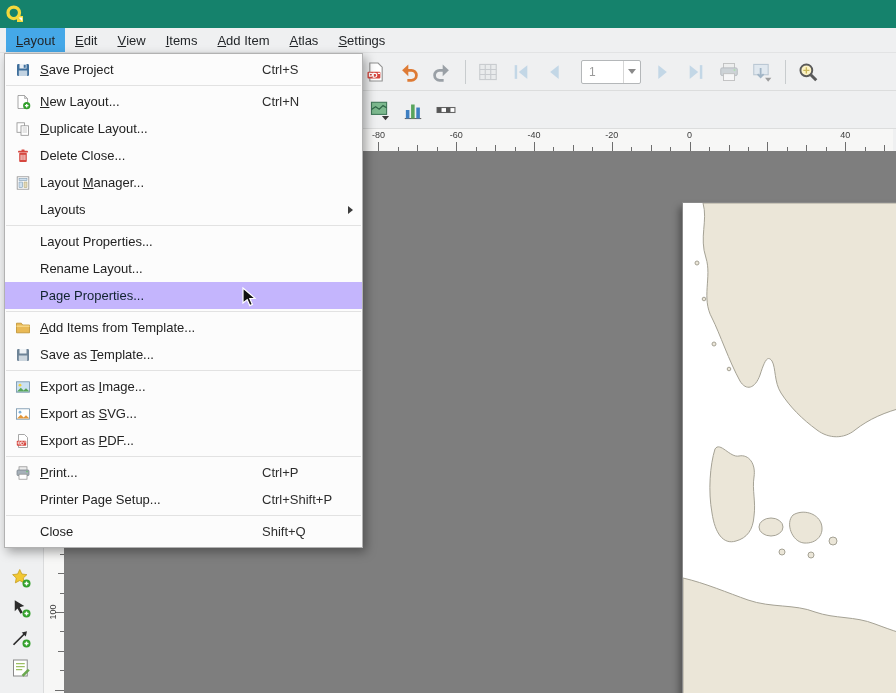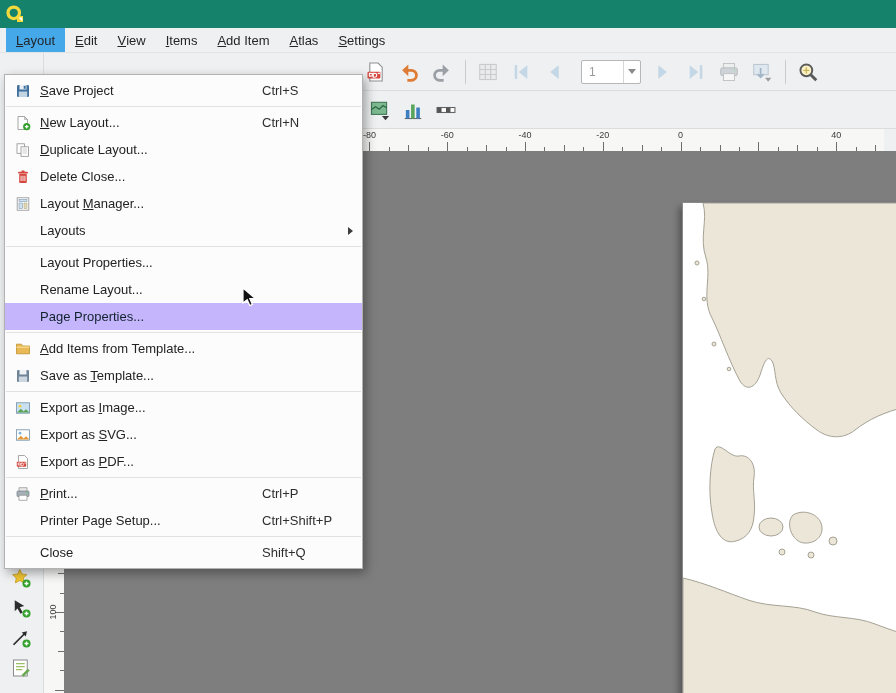--- a/index.html
+++ b/index.html
@@ -30,21 +30,21 @@
   .tb-sep{width:1px;height:24px;background:#c8ccce;margin:0 8px 0 4px;}
   .atlas-combo{width:58px;height:22px;background:#fff;border:1px solid #b4b7b9;border-radius:2px;
                display:flex;align-items:center;margin:0 8px;}
   .atlas-combo .val{flex:1;padding-left:7px;font-size:12px;color:#9a9a9a;}
   .atlas-combo .arrow-box{width:16px;height:100%;border-left:1px solid #d6d6d6;
                display:flex;align-items:center;justify-content:center;}
   .combo-caret{width:0;height:0;border-left:4px solid transparent;border-right:4px solid transparent;
                border-top:5px solid #8a8a8a;}
 
   
-  #hruler{position:absolute;left:32px;top:129px;width:852px;height:22px;background:#f7f7f6;
+  #hruler{position:absolute;left:41px;top:129px;width:852px;height:22px;background:#f7f7f6;
           border-bottom:1px solid #c3c3c3;overflow:hidden;}
   .htick{position:absolute;bottom:0;width:1px;background:#6e6e6e;}
   .hlabel{position:absolute;top:1px;transform:translateX(-50%);font-size:9px;color:#3c3c3c;}
   #vruler{position:absolute;left:44px;top:151px;width:20px;height:542px;background:#f7f7f6;
           border-right:1px solid #c3c3c3;overflow:hidden;}
   .vtick{position:absolute;right:0;height:1px;background:#6e6e6e;}
   .vlabel{position:absolute;left:9px;transform:translate(-50%,-50%) rotate(-90deg);
           font-size:9px;color:#3c3c3c;}
 
   
@@ -55,21 +55,21 @@
   #left-tools svg{width:20px;height:20px;}
 
   
   #canvas{position:absolute;left:64px;top:151px;width:832px;height:542px;background:#7e7e7e;overflow:hidden;}
   #page{position:absolute;left:619px;top:52px;width:240px;height:520px;background:#ffffff;
         outline:1px solid #8a8a8a;box-shadow:-4px 4px 7px rgba(0,0,0,.35);}
 
   
   #layout-menu{position:absolute;left:4px;top:53px;width:359px;background:#fcfcfc;
                border:1px solid #b2b2b2;box-shadow:3px 4px 10px rgba(0,0,0,.35);
-               padding:2px 0;box-sizing:border-box;z-index:50;font-size:13px;color:#232323;margin-top:21px;}
+               padding:2px 0;box-sizing:border-box;z-index:50;font-size:13px;color:#232323;}
   .menu-item{height:27px;display:flex;align-items:center;padding:0 8px 0 6px;position:relative;}
   .menu-item.highlighted{background:#c4b5fd;color:#10222e;}
   .menu-icon{width:24px;height:18px;display:flex;align-items:center;justify-content:center;
              margin-right:5px;flex:none;}
   .menu-icon svg{width:16px;height:16px;}
   .menu-label{flex:1;white-space:nowrap;}
   .menu-shortcut{width:92px;flex:none;color:#2e2e2e;}
   .submenu-arrow{position:absolute;right:9px;width:0;height:0;border-left:5px solid #3c3c3c;
                  border-top:4px solid transparent;border-bottom:4px solid transparent;}
   .menu-sep{height:1px;background:#e2e2e2;margin:2px 1px;}

